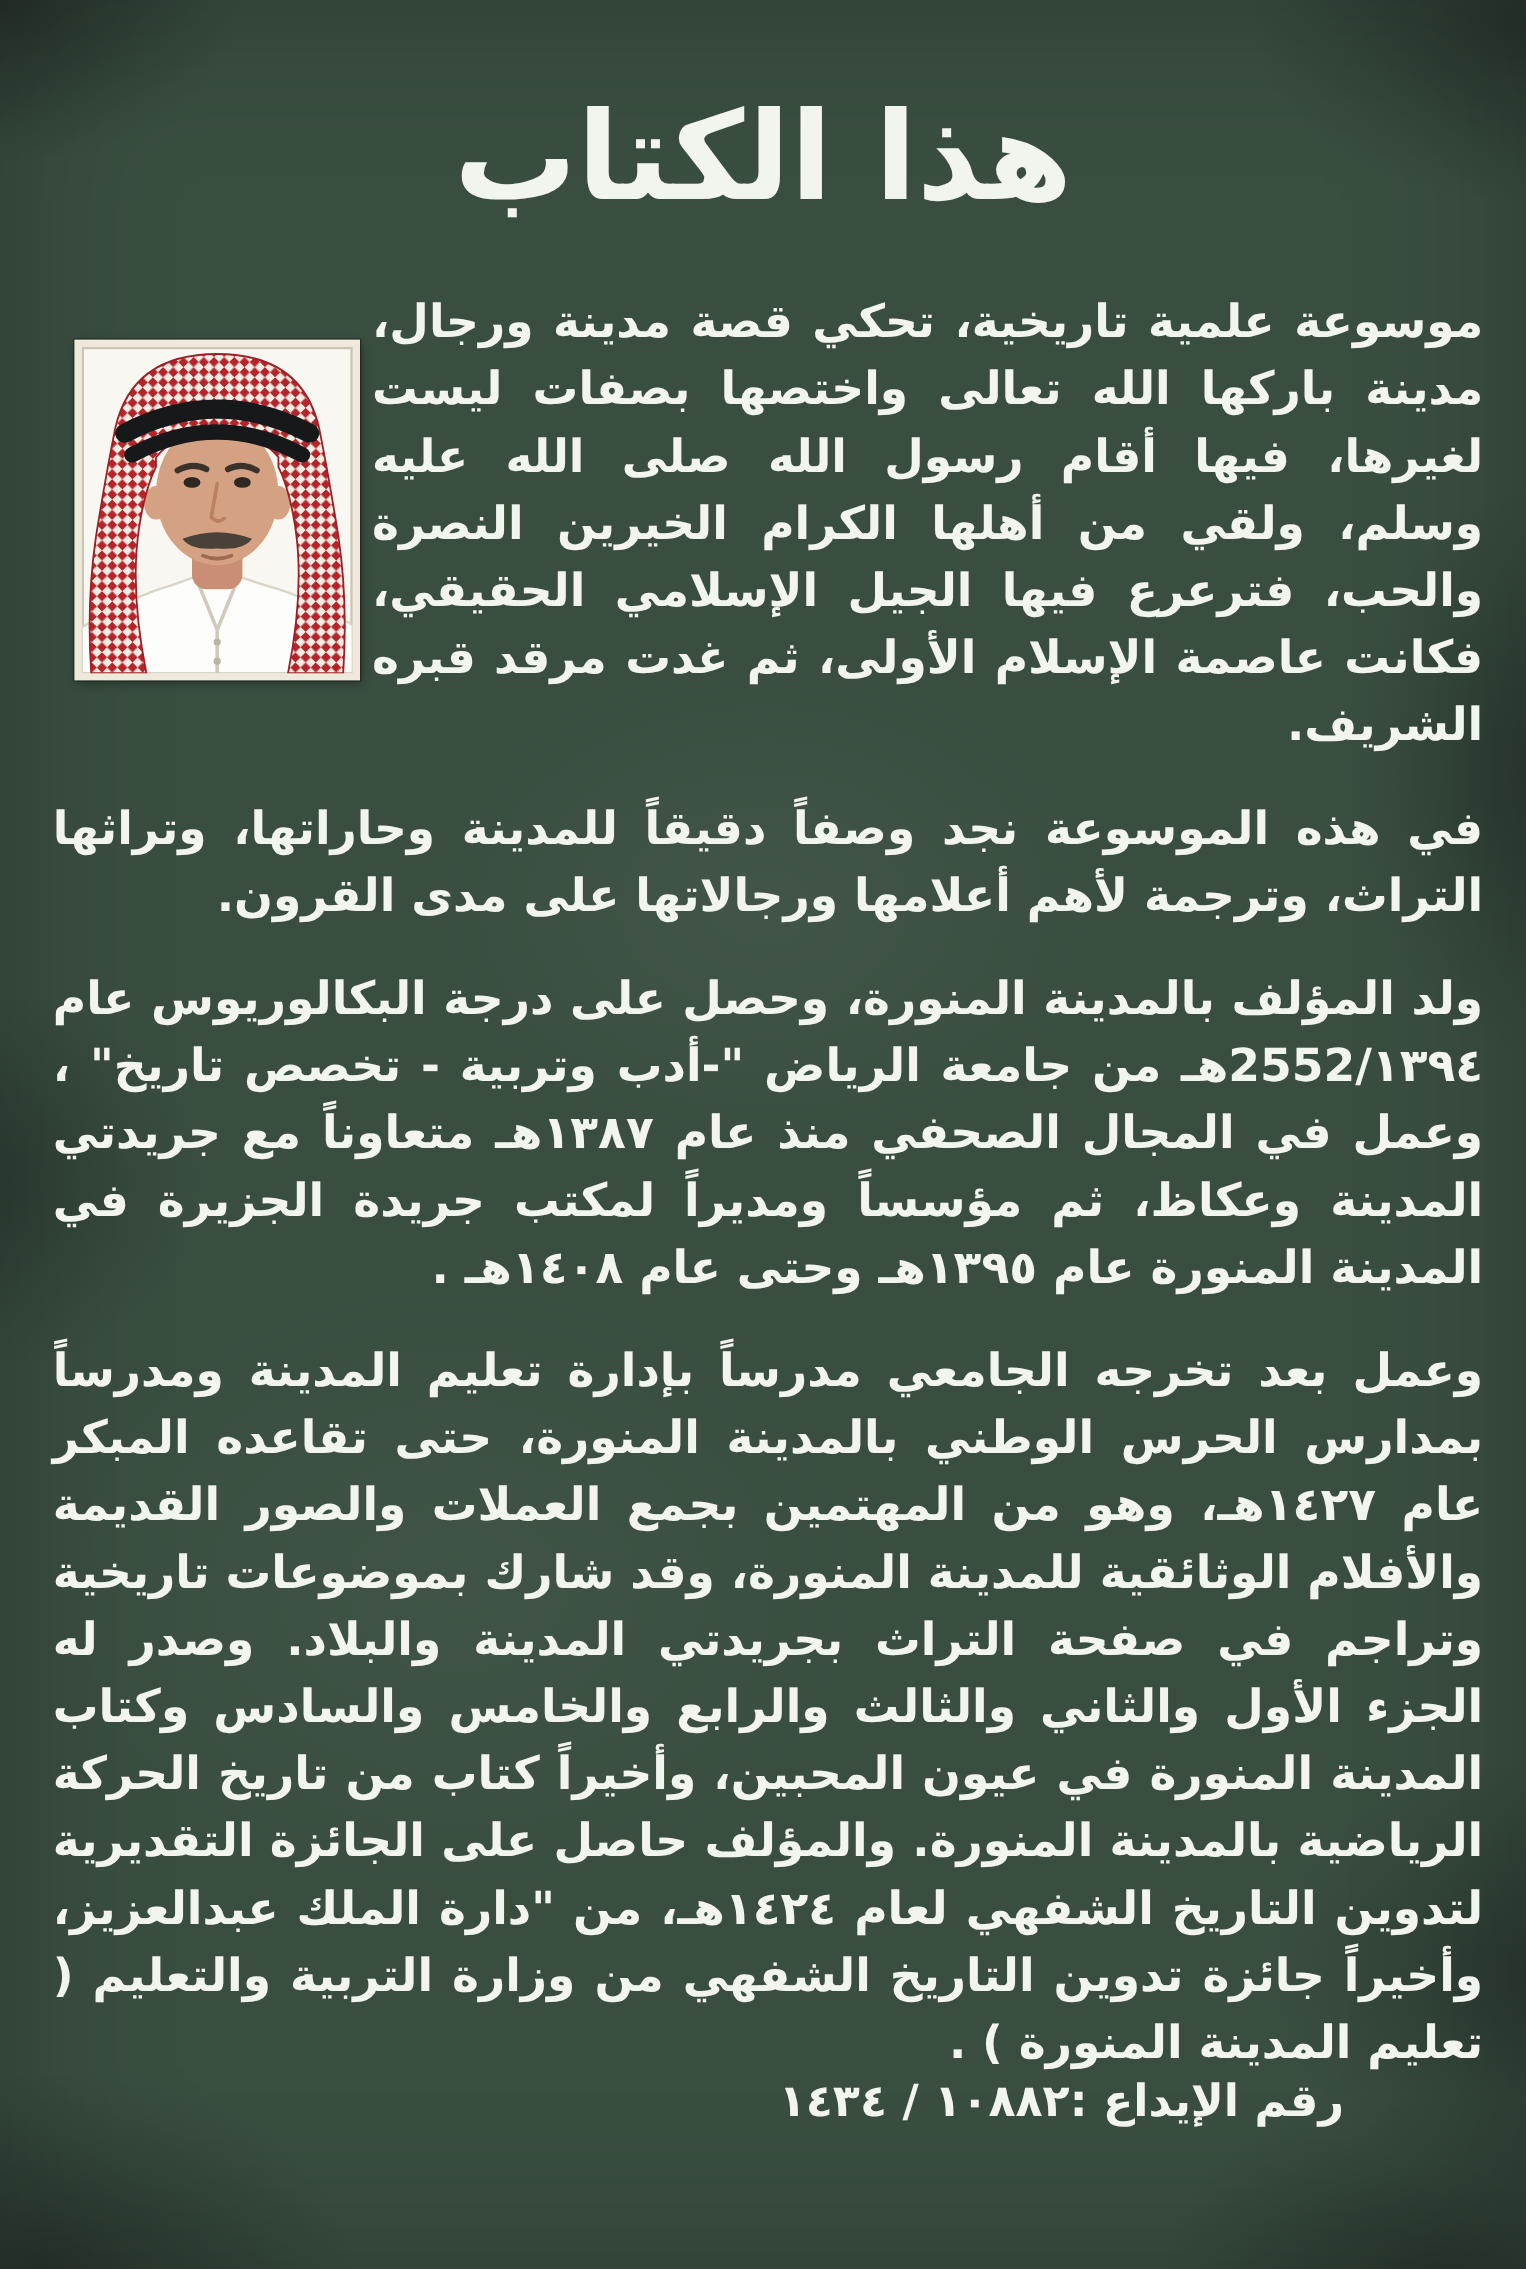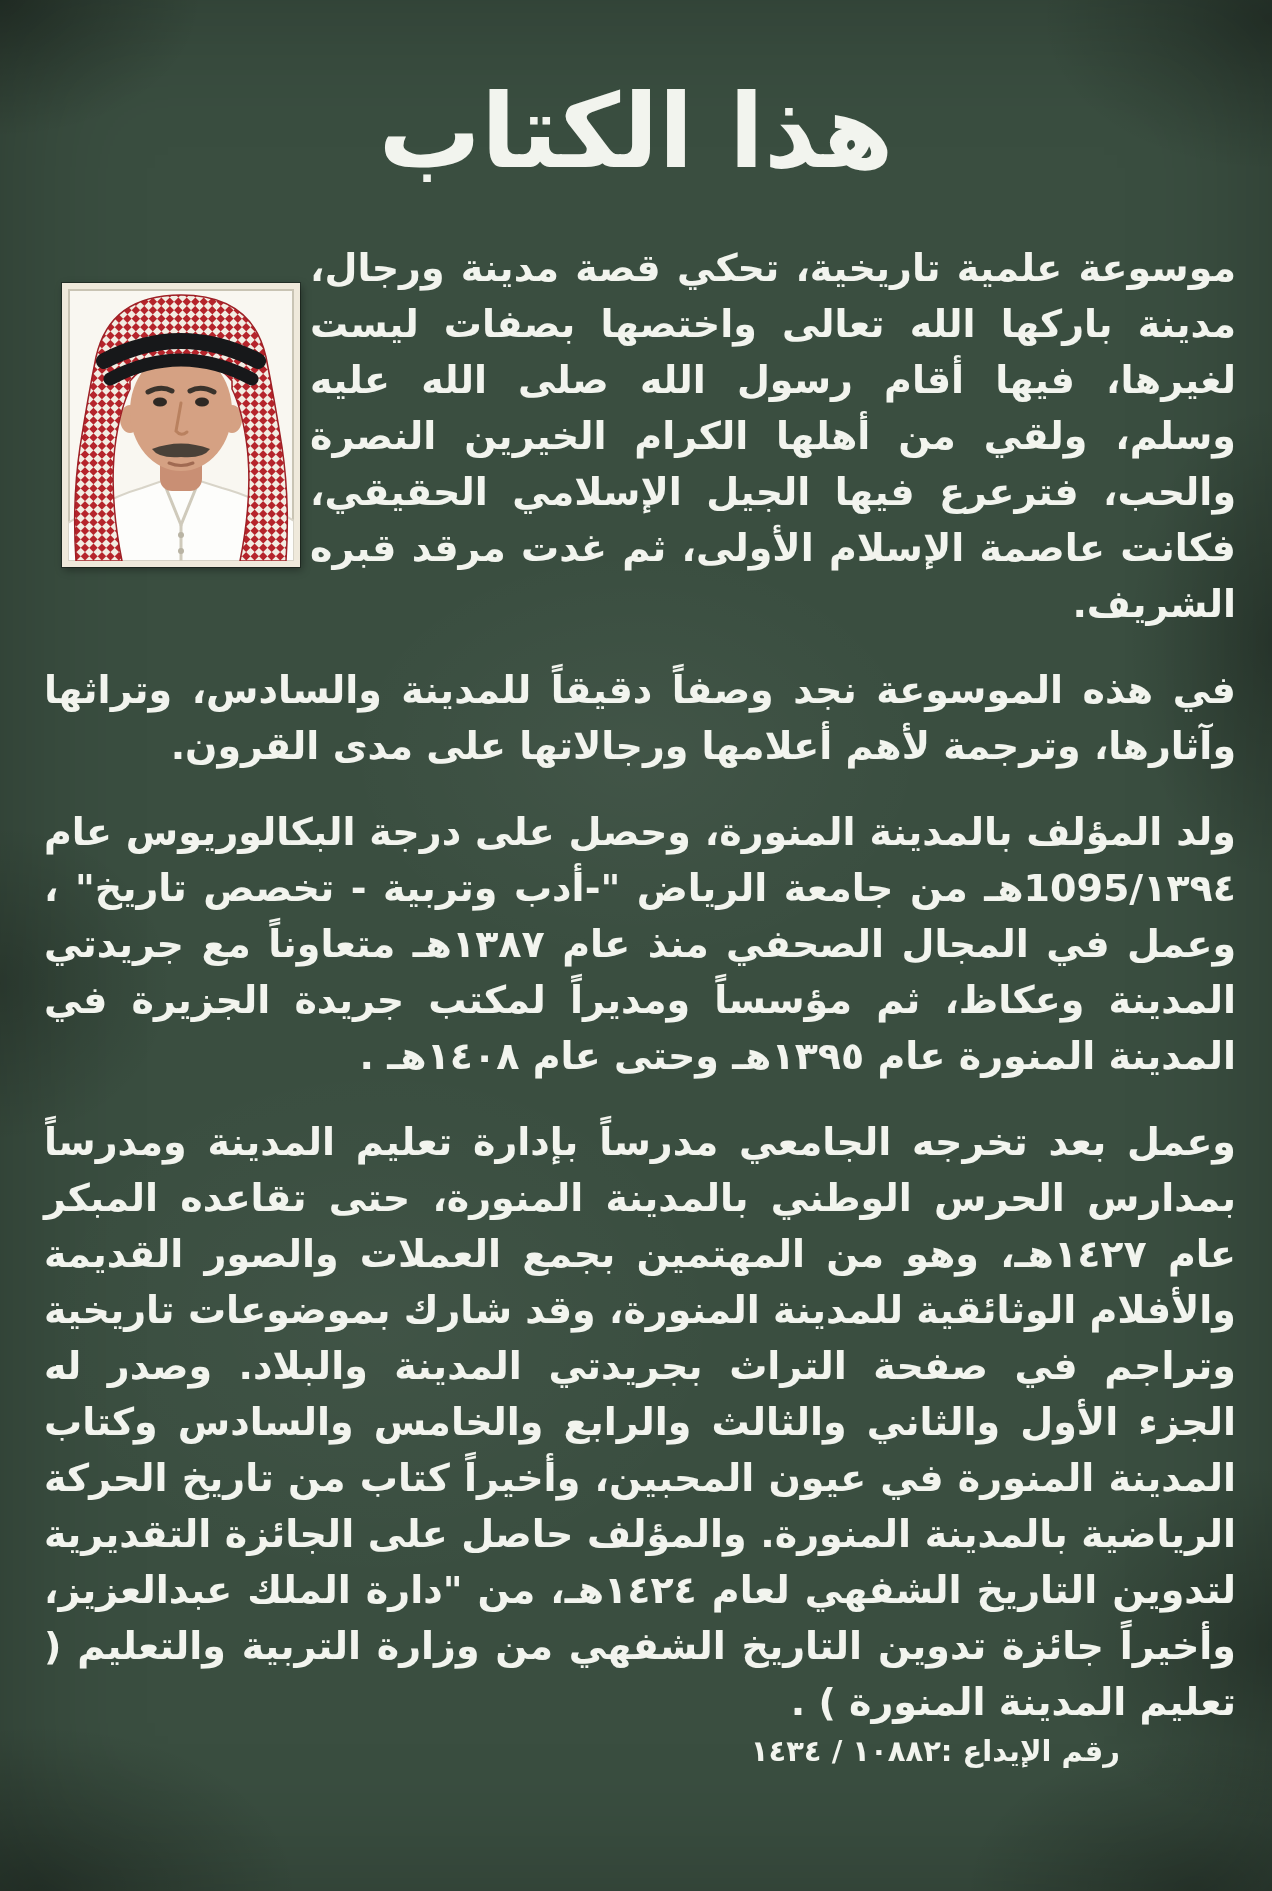--- a/index.html
+++ b/index.html
@@ -57,21 +57,21 @@
     background:var(--paper,#efe9db);
     padding:6px;
     box-sizing:border-box;
     box-shadow:0 0 0 1px rgba(0,0,0,0.35), 2px 3px 8px rgba(0,0,0,0.35);
   }
   .photo-frame svg{display:block;width:100%;height:100%;}
   .footer{
     position:absolute;top:1726px;right:152px;
     direction:rtl;text-align:right;
     color:var(--ink,#f2f4ee);
-    font-size:29px;line-height:50px;
+    font-size:37px;line-height:50px;
     font-weight:700;
     z-index:2;
   }
 </style>
 </head>
 <body>
 
 <div class="cover">
 
   <div class="title">هذا الكتاب</div>
@@ -113,22 +113,22 @@
         <path d="M101,174 Q113,179 125,174" fill="none" stroke="#a06a52" stroke-width="3" stroke-linecap="round"></path>
 
         <path d="M113,6 Q42,6 28,68 Q20,108 12,158 Q4,212 8,272 L54,272 Q40,202 48,150 Q53,118 62,100 L62,92 Q80,70 113,70 Q146,70 164,92 L164,100 Q173,118 178,150 Q186,202 172,272 L218,272 Q222,212 214,158 Q206,108 198,68 Q184,6 113,6 Z" fill="url(#checks)" stroke="#9e2026" stroke-width="1.5"></path>
 
         <path d="M36,72 Q113,32 190,72" fill="none" style="stroke:var(--agal,#17181a)" stroke-width="16" stroke-linecap="round"></path>
         <path d="M42,90 Q113,52 184,90" fill="none" style="stroke:var(--agal,#17181a)" stroke-width="13" stroke-linecap="round"></path>
       </svg>
     </div>
 
     <p>موسوعة علمية تاريخية، تحكي قصة مدينة ورجال، مدينة باركها الله تعالى واختصها بصفات ليست لغيرها، فيها أقام رسول الله صلى الله عليه وسلم، ولقي من أهلها الكرام الخيرين النصرة والحب، فترعرع فيها الجيل الإسلامي الحقيقي، فكانت عاصمة الإسلام الأولى، ثم غدت مرقد قبره الشريف.</p>
-    <p class="clear">في هذه الموسوعة نجد وصفاً دقيقاً للمدينة والسادس، وتراثها وآثارها، وترجمة لأهم أعلامها ورجالاتها على مدى القرون.</p>
-    <p>ولد المؤلف بالمدينة المنورة، وحصل على درجة البكالوريوس عام 1095/١٣٩٤هـ من جامعة الرياض "-أدب وتربية - تخصص تاريخ" ، وعمل في المجال الصحفي منذ عام ١٣٨٧هـ متعاوناً مع جريدتي المدينة وعكاظ، ثم مؤسساً ومديراً لمكتب جريدة الجزيرة في المدينة المنورة عام ١٣٩٥هـ وحتى عام ١٤٠٨هـ .</p>
+    <p class="clear">في هذه الموسوعة نجد وصفاً دقيقاً للمدينة وحاراتها، وتراثها التراث، وترجمة لأهم أعلامها ورجالاتها على مدى القرون.</p>
+    <p>ولد المؤلف بالمدينة المنورة، وحصل على درجة البكالوريوس عام 2552/١٣٩٤هـ من جامعة الرياض "-أدب وتربية - تخصص تاريخ" ، وعمل في المجال الصحفي منذ عام ١٣٨٧هـ متعاوناً مع جريدتي المدينة وعكاظ، ثم مؤسساً ومديراً لمكتب جريدة الجزيرة في المدينة المنورة عام ١٣٩٥هـ وحتى عام ١٤٠٨هـ .</p>
     <p>وعمل بعد تخرجه الجامعي مدرساً بإدارة تعليم المدينة ومدرساً بمدارس الحرس الوطني بالمدينة المنورة، حتى تقاعده المبكر عام ١٤٢٧هـ، وهو من المهتمين بجمع العملات والصور القديمة والأفلام الوثائقية للمدينة المنورة، وقد شارك بموضوعات تاريخية وتراجم في صفحة التراث بجريدتي المدينة والبلاد. وصدر له الجزء الأول والثاني والثالث والرابع والخامس والسادس وكتاب المدينة المنورة في عيون المحبين، وأخيراً كتاب من تاريخ الحركة الرياضية بالمدينة المنورة. والمؤلف حاصل على الجائزة التقديرية لتدوين التاريخ الشفهي لعام ١٤٢٤هـ، من "دارة الملك عبدالعزيز، وأخيراً جائزة تدوين التاريخ الشفهي من وزارة التربية والتعليم ( تعليم المدينة المنورة ) .</p>
   </div>
 
   <div class="footer">
     <div>رقم الإيداع :١٠٨٨٢ / ١٤٣٤</div>
   </div>
 
 </div>
 
 </body></html>

